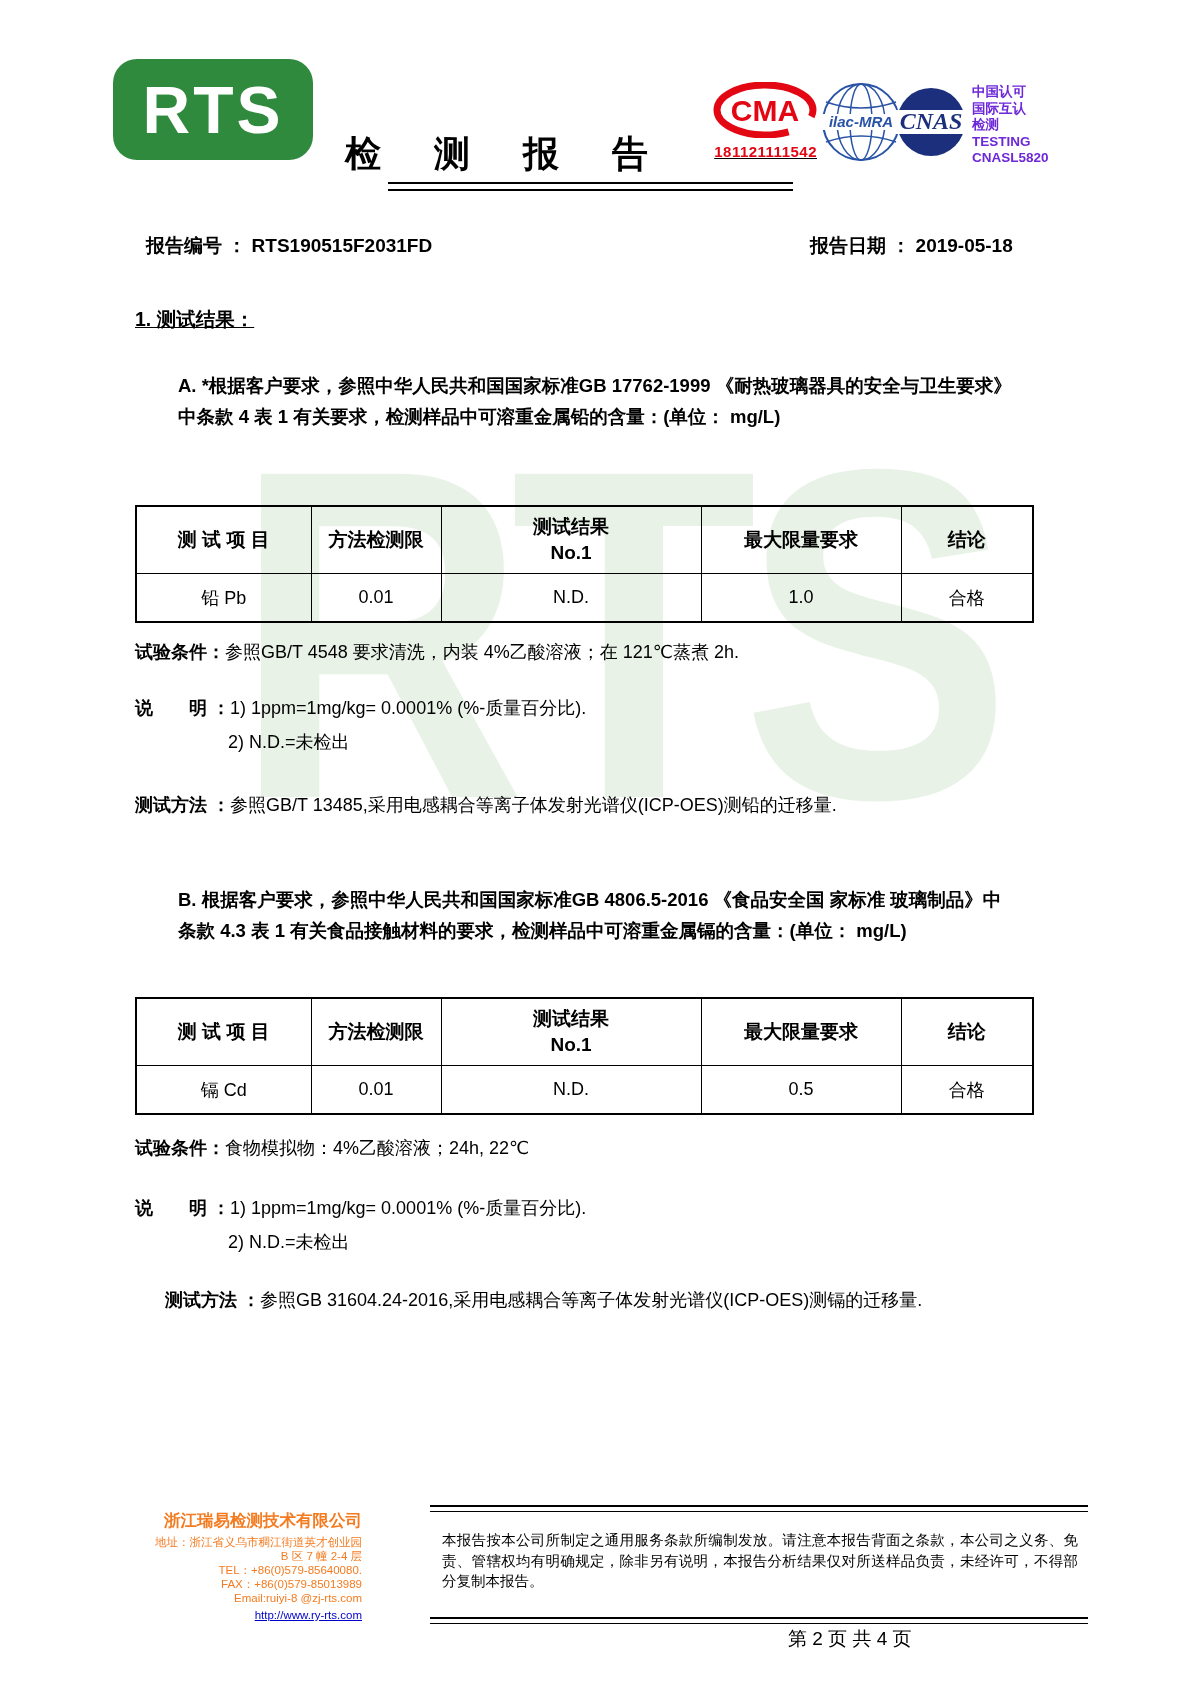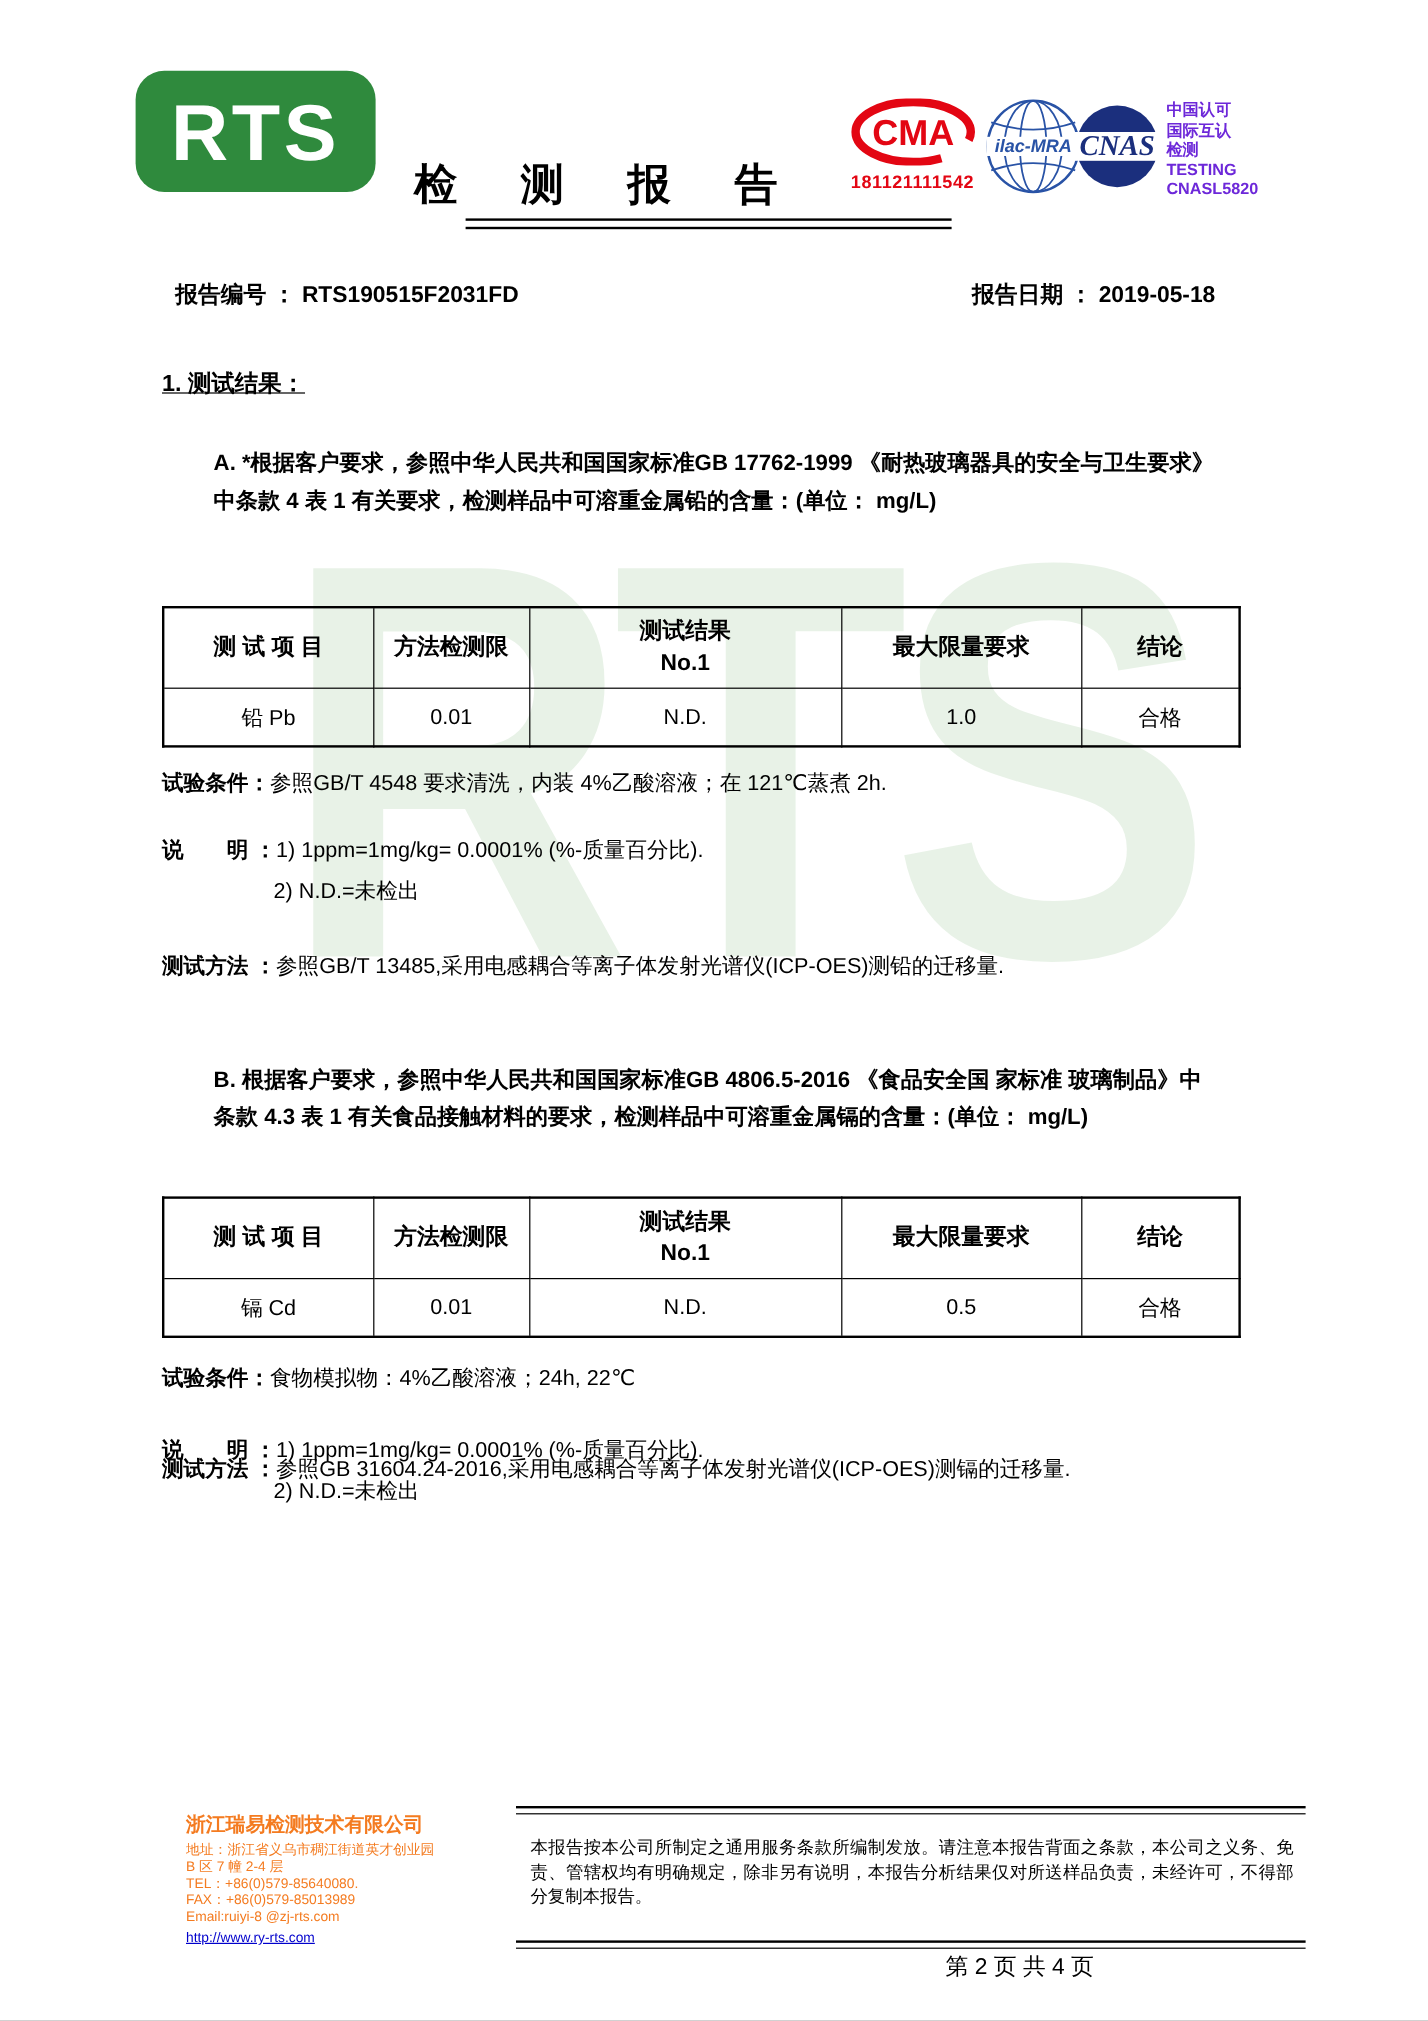--- a/index.html
+++ b/index.html
@@ -24,21 +24,21 @@
     color:#fff;font-size:66px;font-weight:800;letter-spacing:3px;
   }
   .title{
     left:345px;top:130px;width:450px;
     font-family:"Liberation Serif","DejaVu Serif",serif;
     font-size:36px;font-weight:bold;word-spacing:36px;letter-spacing:4px;
     white-space:nowrap;
   }
   .title-rule{left:388px;top:182px;width:405px;height:5px;
     border-top:2.5px solid #000;border-bottom:2px solid #000;}
-  .cma{left:709px;top:82px;width:108px;text-align:left;}
+  .cma{left:709px;top:82px;width:108px;text-align:right;text-decoration:underline;}
   .cma-number{margin-top:1px;color:#e30613;font-size:15px;font-weight:bold;letter-spacing:0.5px;}
   .ilac{left:820px;top:80px;}
   .cnas{left:893px;top:86px;}
   .cnas-text{left:972px;top:84px;color:#6d28d9;font-weight:bold;font-size:13.5px;line-height:16.5px;white-space:nowrap;}
   
   .meta{top:233px;font-size:19px;font-weight:bold;white-space:nowrap;}
   .meta-left{left:146px;}
   .meta-right{left:810px;}
   
   .h1{left:135px;top:306px;font-size:19.5px;font-weight:bold;text-decoration:underline;white-space:nowrap;}
@@ -54,23 +54,23 @@
   .tbl-b{left:135px;top:977px;}
   .cond,.note,.method{left:135px;width:920px;font-size:18px;white-space:nowrap;}
   .lbl{font-weight:bold;}
   .cond-a{top:640px;}
   .note-a1{top:696px;}
   .note-a2{top:730px;left:228px;}
   .method-a{top:793px;}
   .cond-b{top:1136px;}
   .note-b1{top:1196px;}
   .note-b2{top:1230px;left:228px;}
-  .method-b{top:1212px;}
-  
-  .company{left:155px;top:1510px;color:#f47b20;white-space:nowrap;}
+  .method-b{top:1288px;margin-left:30px;}
+  
+  .company{left:155px;top:1510px;color:#f47b20;white-space:nowrap;text-align:right;}
   .company .cname{font-size:16.5px;font-weight:bold;margin-bottom:3px;}
   .company .cline{font-size:11.5px;line-height:14px;}
   .company a{color:#0000cc;font-size:11.5px;line-height:14px;text-decoration:underline;display:inline-block;}
   .disc-rule-top{left:430px;top:1505px;width:658px;height:4px;border-top:2px solid #000;border-bottom:1.5px solid #000;}
   .disc-rule-bot{left:430px;top:1617px;width:658px;height:4px;border-top:2px solid #000;border-bottom:1.5px solid #000;}
   .disclaimer{left:442px;top:1530px;width:636px;font-size:14.5px;line-height:20.5px;text-align:justify;}
   .pageno{left:788px;top:1626px;width:300px;font-size:19px;white-space:nowrap;}
 </style>
 </head>
 <body>

